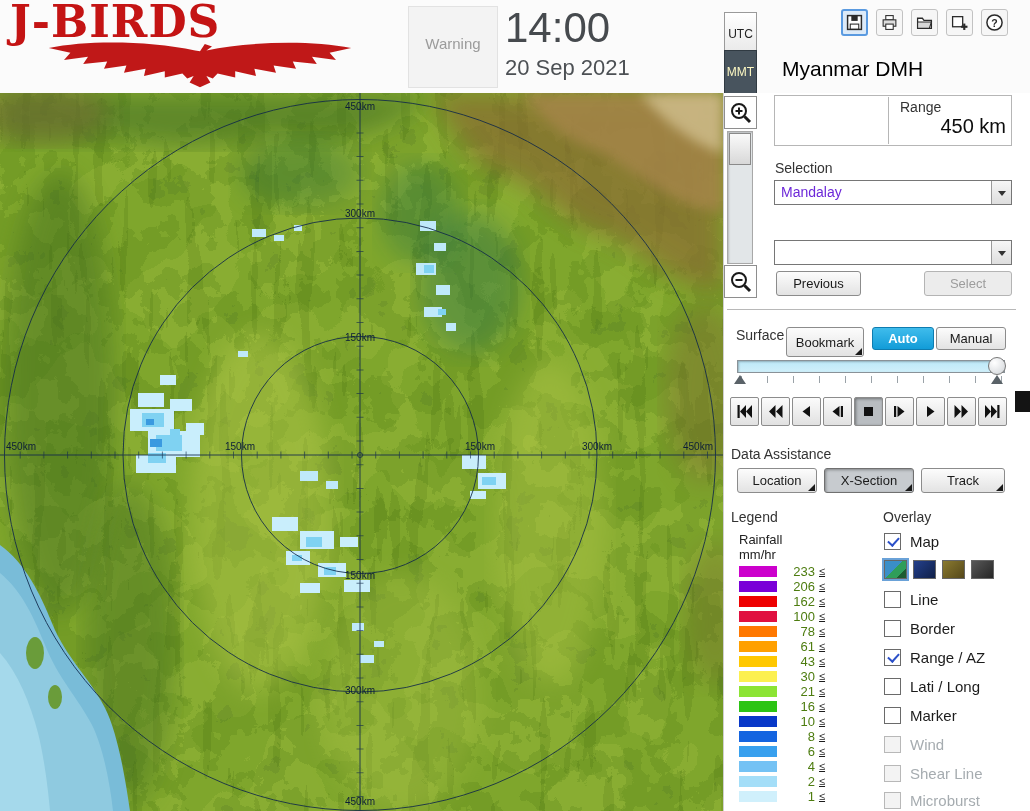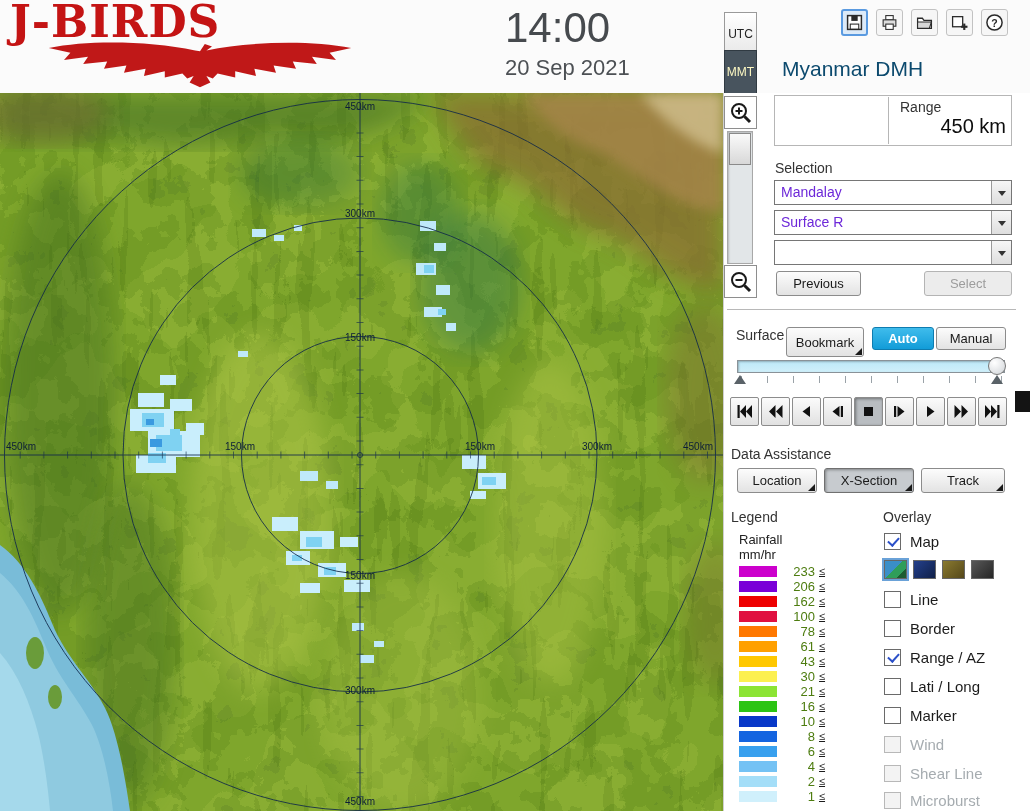--- a/index.html
+++ b/index.html
@@ -20,21 +20,21 @@
   .clock-time{position:absolute;left:505px;top:4px;font-size:42px;color:#464a4e;}
   .clock-date{position:absolute;left:505px;top:55px;font-size:22px;color:#4c5054;}
   .toggle{position:absolute;left:724px;width:33px;height:44px;display:flex;align-items:center;
           justify-content:center;font-size:12px;background:linear-gradient(#ffffff,#e8e8e8);
           border:1px solid #9a9a9a;color:#222;box-sizing:border-box;cursor:default;}
   .toggle.active{background:#48545e;color:#fef9c3;border-color:#303a42;}
   .iconbtn{position:absolute;top:9px;width:27px;height:27px;display:flex;align-items:center;
            justify-content:center;background:#f6f6f6;border:1px solid #c2c2c2;border-radius:3px;
            box-sizing:border-box;}
   .iconbtn.sel{border:2px solid #5a9ae0;background:#dceaf8;}
-  .station-title{position:absolute;left:782px;top:57px;font-size:21px;color:#0c4a6e;}
+  .station-title{position:absolute;left:782px;top:57px;font-size:21px;color:#000000;}
 
   
   .map{position:absolute;left:0;top:93px;width:723px;height:718px;}
 
   
   .zoombtn{position:absolute;left:724px;width:33px;height:33px;background:#ffffff;
            border:1px solid #8e8e8e;display:flex;align-items:center;justify-content:center;
            box-sizing:border-box;}
   .zs-track{position:absolute;left:727px;top:131px;width:26px;height:133px;background:#e2e6e8;
             border:1px solid #a8a8a8;box-shadow:inset 1px 1px 2px rgba(0,0,0,.2);box-sizing:border-box;}
@@ -113,20 +113,23 @@
     <div class="logo-title">J-BIRDS</div>
     <svg class="abs" style="left:6px;top:40px" width="388" height="48" viewBox="0 0 390 60">
       <path fill="#c01818" d="M195,14 L201,5 L210,8 L203,13
         C258,2 332,0 384,10
         L357,16 L365,25 L335,21 L341,30 L311,27 L315,36 L287,32 L290,41 L263,36 L265,45 L239,39 L239,47 L217,42 L211,48
         L203,45 L208,53 L195,59 L182,53 L187,45 L179,48
         L173,42 L151,47 L151,39 L125,45 L127,36 L100,41 L103,32 L75,36 L79,27 L49,30 L55,21 L25,25 L33,16
         L6,10 C55,0 130,1 189,13 Z"></path>
     </svg>
 
+    <div class="warning-panel">
+      <span>Warning</span>
+    </div>
 
     <div class="clock-time">14:00</div>
     <div class="clock-date">20 Sep 2021</div>
 
     <div class="toggle" style="top:12px">
       <span>UTC</span>
     </div>
     <div class="toggle active" style="top:50px">
       <span>MMT</span>
     </div>
@@ -336,24 +339,20 @@
   <div class="range-box"></div>
   <div class="range-div"></div>
   <div class="range-label">Range</div>
   <div class="range-value">450 km</div>
 
   <div class="seclabel" style="left:775px;top:160px">Selection</div>
   <div class="combo" style="top:180px">
     <span class="val">Mandalay</span>
     <span class="arrow"></span>
   </div>
-  <div class="combo" style="top:210px">
-    <span class="val">Surface R</span>
-    <span class="arrow"></span>
-  </div>
   <div class="combo" style="top:240px">
     <span class="val"></span>
     <span class="arrow"></span>
   </div>
   <div class="btn" style="left:776px;top:271px;width:85px;height:25px">
     <span>Previous</span>
   </div>
   <div class="btn disabled" style="left:924px;top:271px;width:88px;height:25px">
     <span>Select</span>
   </div>

